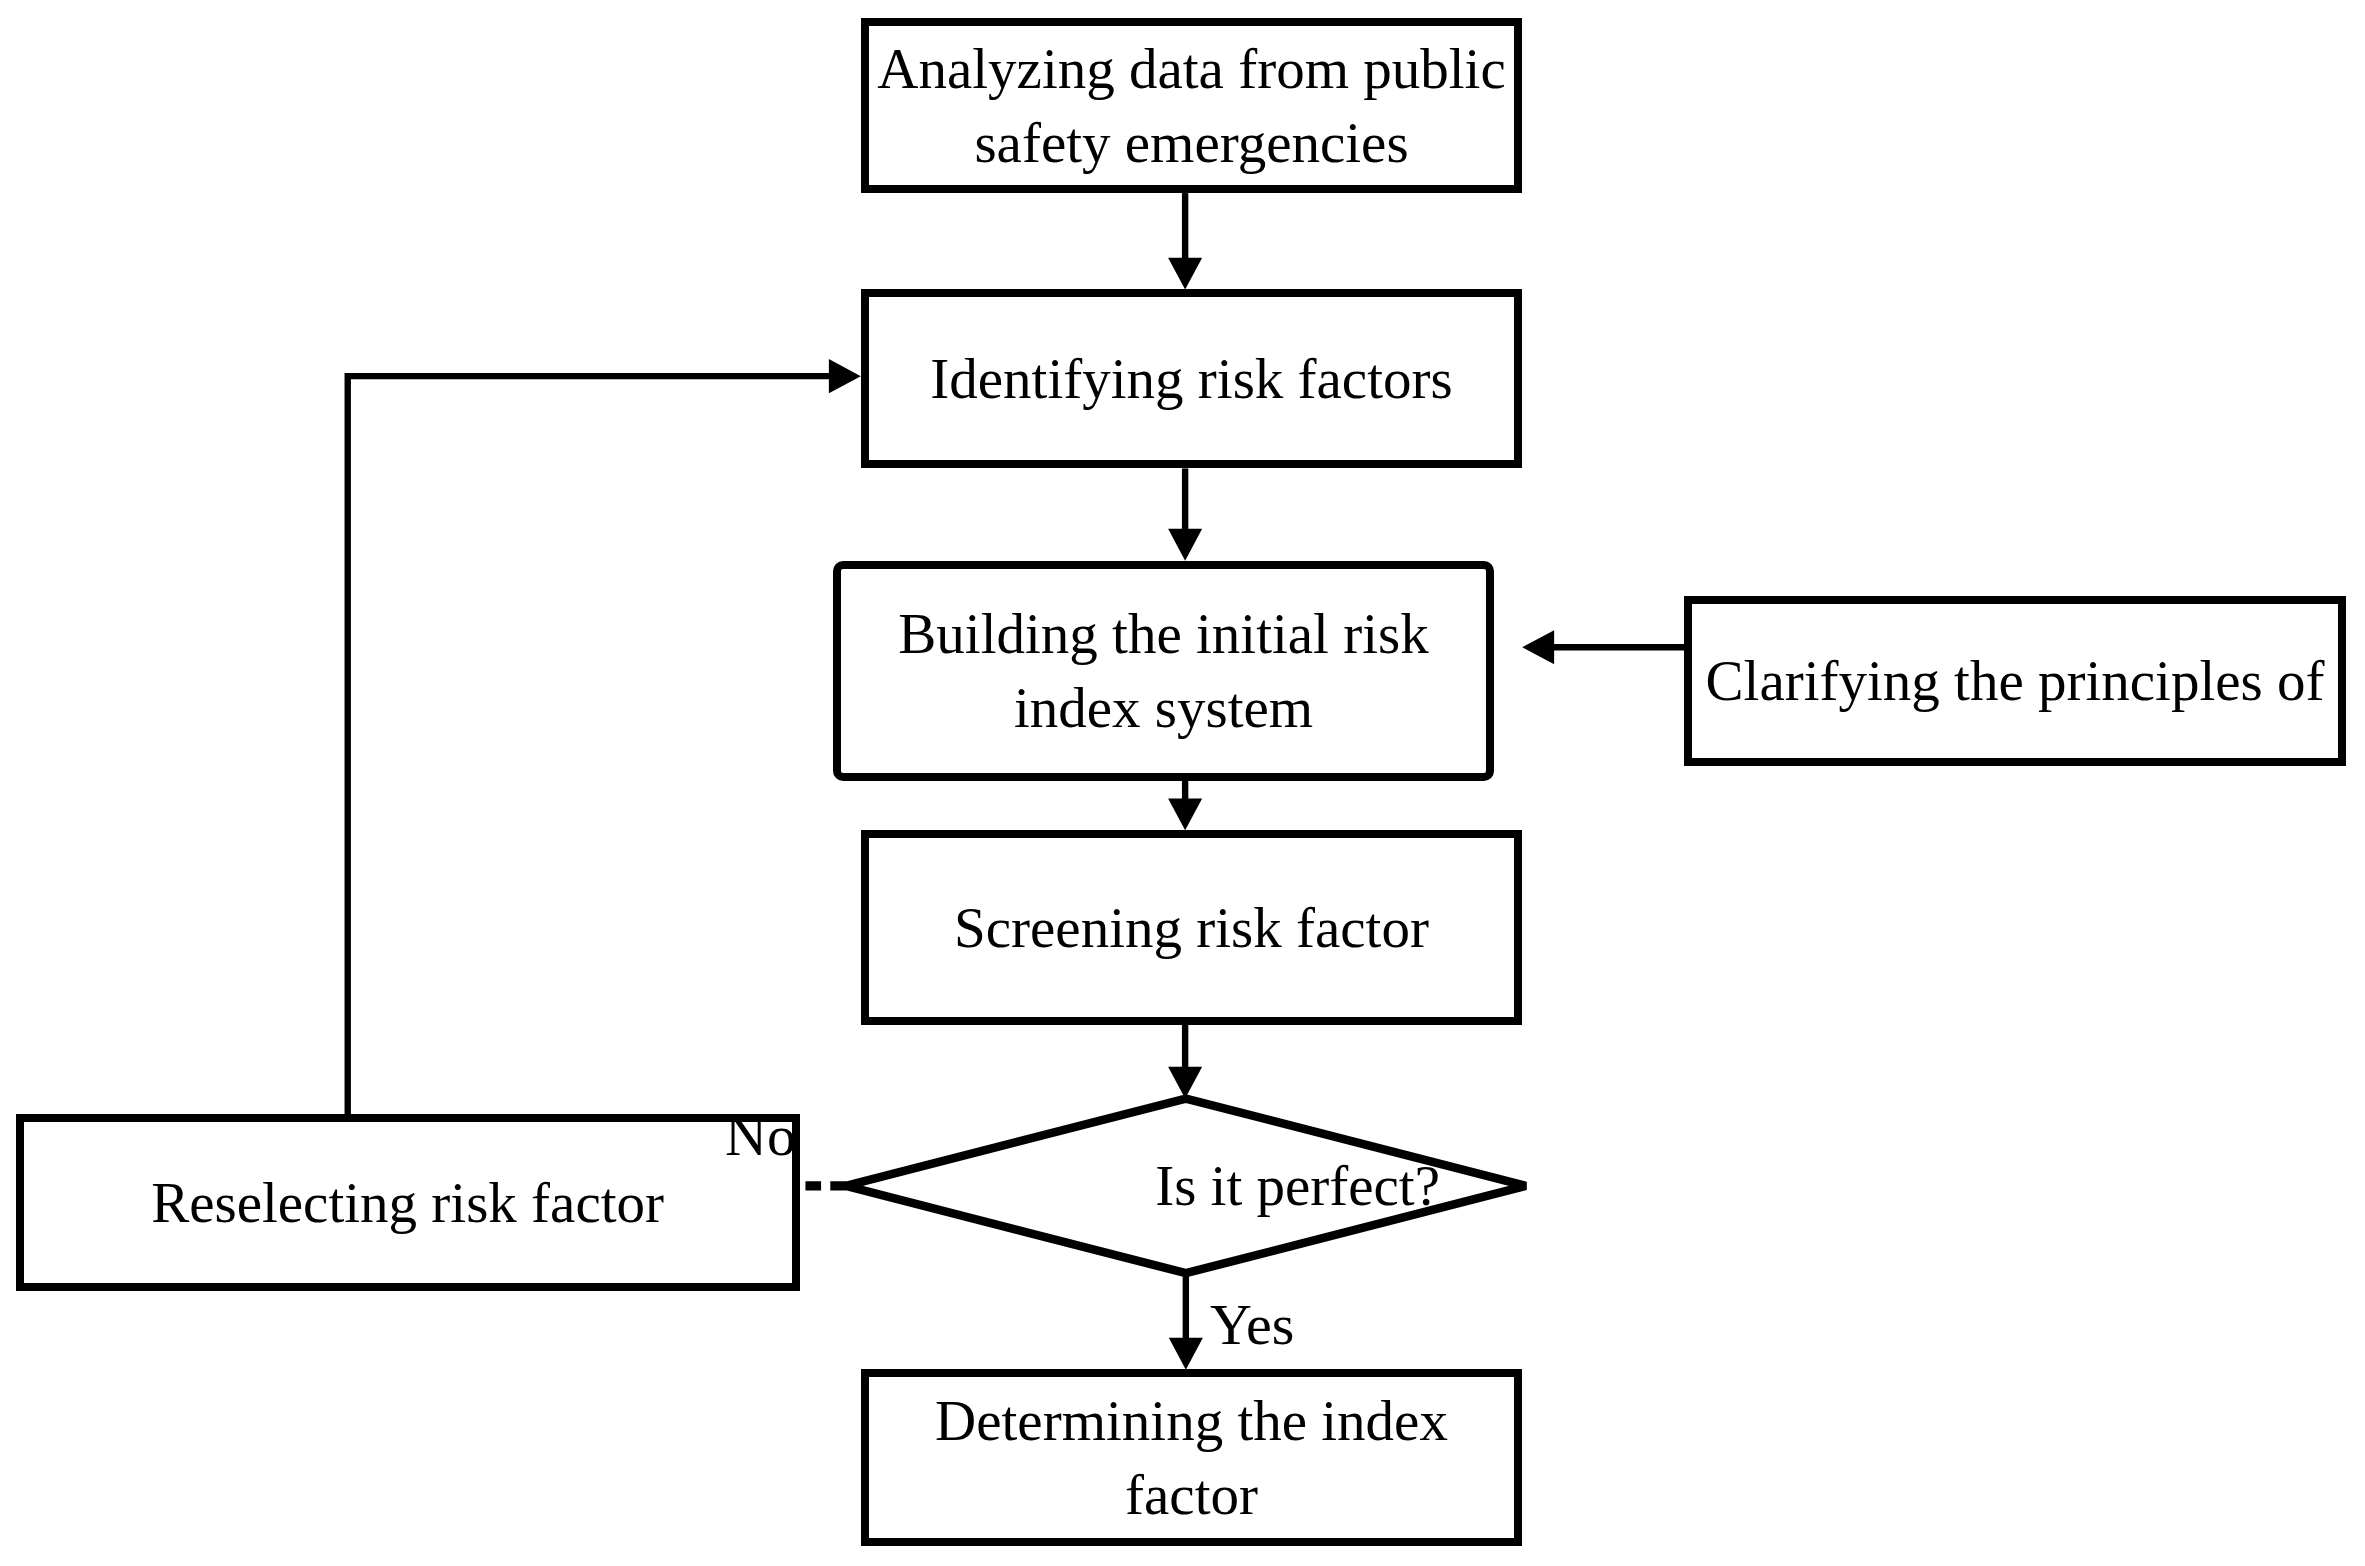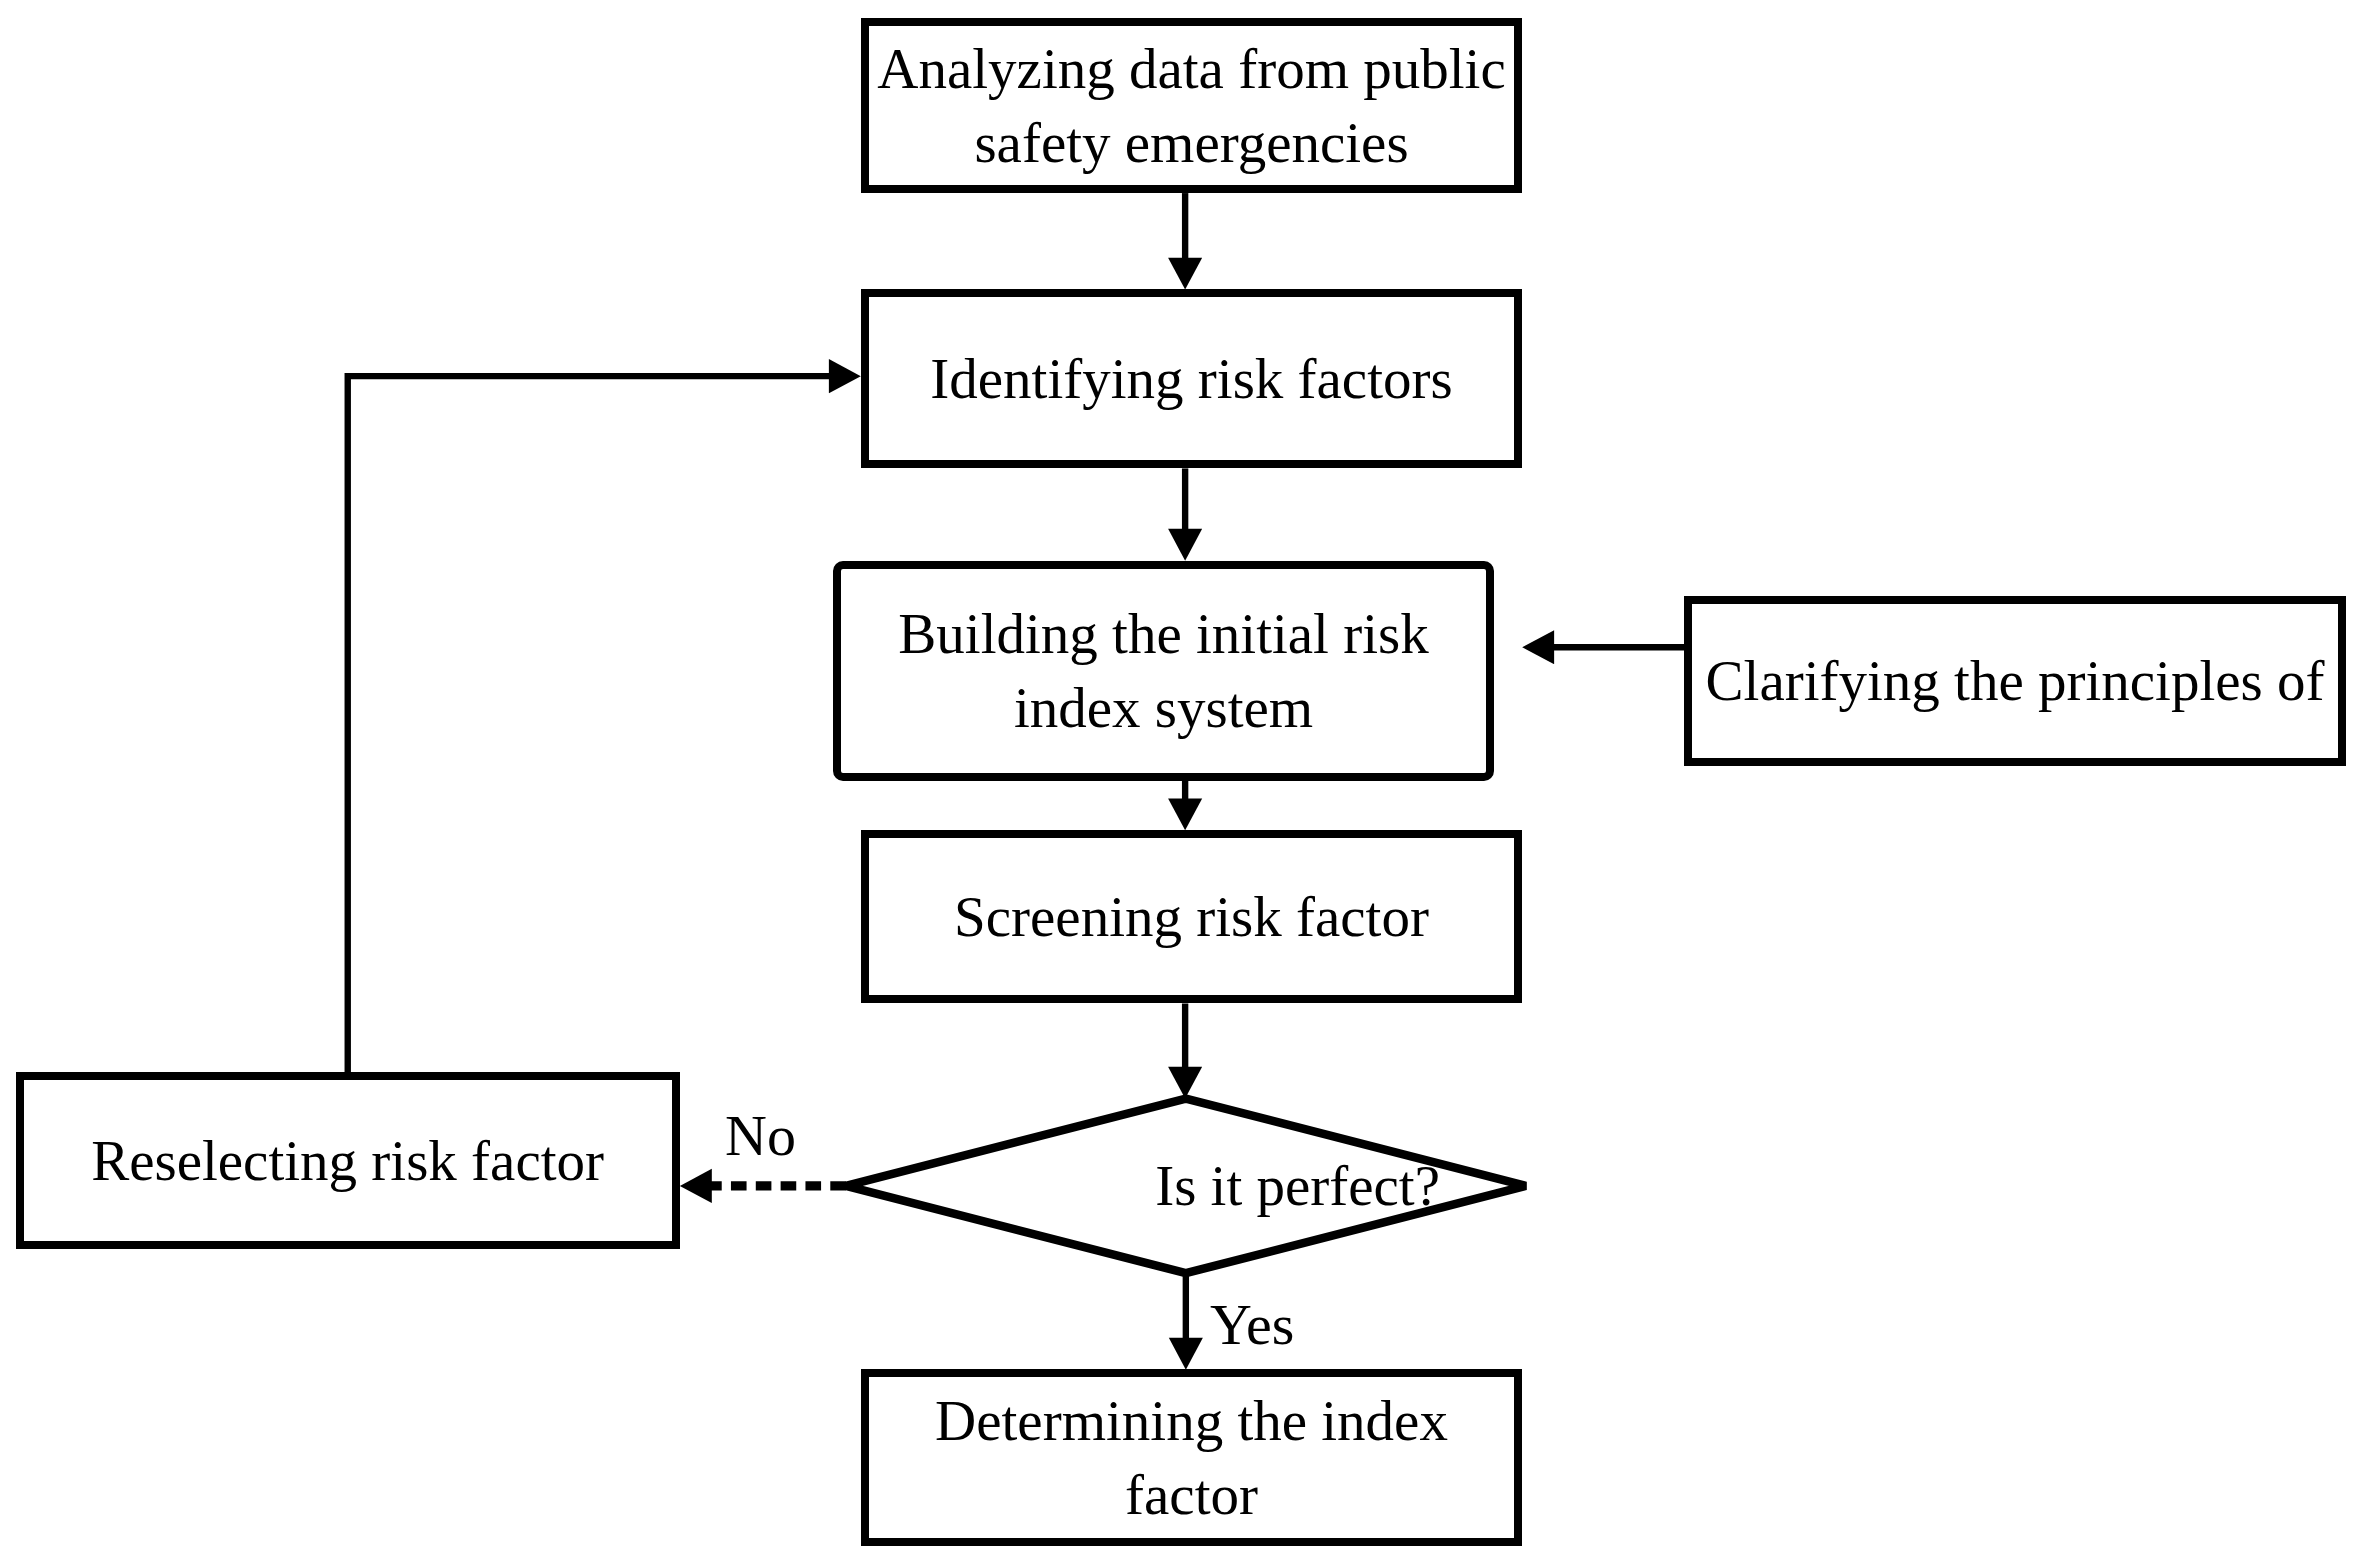--- a/index.html
+++ b/index.html
@@ -97,25 +97,25 @@
 
   <div class="node" style="left:833px;top:561px;width:661px;height:220px;border-radius:10px;">
     <div class="tline">Building the initial risk</div>
     <div class="tline">index system</div>
   </div>
 
   <div class="node" style="left:1684px;top:568px;width:662px;height:170px;margin-top:28px;">
     <div class="tline">Clarifying the principles of</div>
   </div>
 
-  <div class="node" style="left:861px;top:830px;width:661px;height:173px;">
+  <div class="node" style="left:861px;top:830px;width:661px;height:195px;">
     <div class="tline">Screening risk factor</div>
   </div>
 
-  <div class="node" style="left:15.6px;top:1072px;width:664px;height:177px;justify-content:center;">
+  <div class="node" style="left:15.6px;top:1114px;width:784px;height:177px;justify-content:center;">
     <div class="tline">Reselecting risk factor</div>
   </div>
 
   <div class="node" style="left:861px;top:1369px;width:661px;height:177px;">
     <div class="tline">Determining the index</div>
     <div class="tline">factor</div>
   </div>
 
   <div class="diamond-label" style="left:932px;top:1143px;width:508px;height:85px;">
     <div class="tline">Is it perfect?</div>

